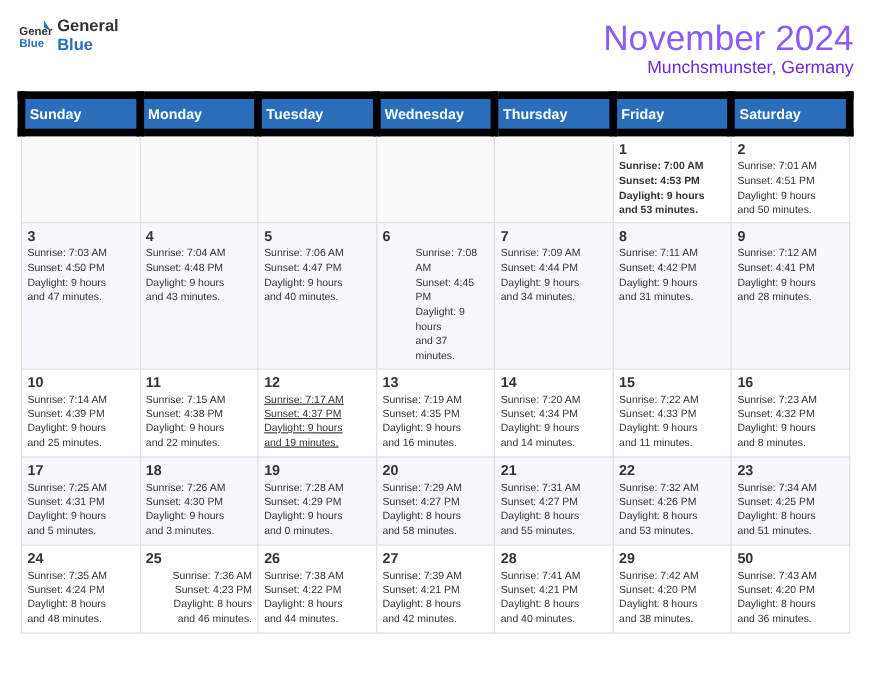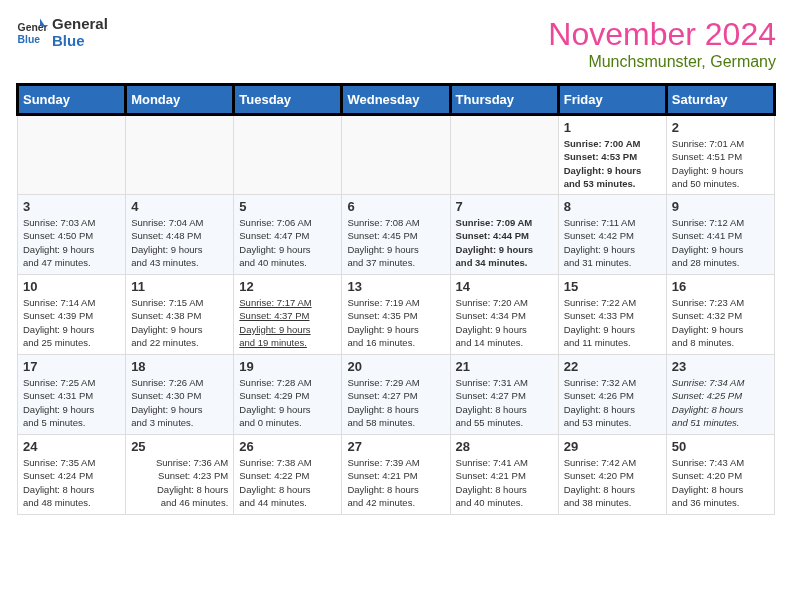--- a/index.html
+++ b/index.html
@@ -24,39 +24,39 @@
     .logo-icon {
       width: 32px;
       height: 32px;
     }
     .title-area {
       text-align: right;
     }
     .month-title {
       font-size: 32px;
       font-weight: normal;
-      color: #ec4899;
+      color: #8b5cf6;
     }
     .location-title {
       font-size: 16px;
-      color: #4d7c0f;
+      color: #6d28d9;
     }
     table {
       width: 100%;
       border-collapse: collapse;
       table-layout: fixed;
     }
     th {
       background-color: #2a6ebb;
       color: #fff;
       padding: 6px 4px;
       font-size: 13px;
       font-weight: bold;
       text-align: left;
-      border: 3px solid #000000;
+      border: 7px solid #000000;
     }
     td {
       vertical-align: top;
       padding: 4px 5px;
       border: 1px solid #ddd;
       font-size: 10px;
       color: #333;
       height: 80px;
       background: #fff;
     }
@@ -150,28 +150,28 @@
         </td>
         <td>
           <span class="day-num">5</span>
           <div class="day-info" style="white-space: pre-line;">Sunrise: 7:06 AM
 Sunset: 4:47 PM
 Daylight: 9 hours
 and 40 minutes.</div>
         </td>
         <td>
           <span class="day-num">6</span>
-          <div class="day-info" style="white-space: pre-line;">Sunrise: 7:08 AM
+          <div class="day-info" style="white-space: pre-line; margin-left: 30px;">Sunrise: 7:08 AM
 Sunset: 4:45 PM
 Daylight: 9 hours
 and 37 minutes.</div>
         </td>
         <td>
           <span class="day-num">7</span>
-          <div class="day-info" style="white-space: pre-line; font-weight: bold;">Sunrise: 7:09 AM
+          <div class="day-info" style="white-space: pre-line;">Sunrise: 7:09 AM
 Sunset: 4:44 PM
 Daylight: 9 hours
 and 34 minutes.</div>
         </td>
         <td>
           <span class="day-num">8</span>
           <div class="day-info" style="white-space: pre-line;">Sunrise: 7:11 AM
 Sunset: 4:42 PM
 Daylight: 9 hours
 and 31 minutes.</div>
@@ -273,21 +273,21 @@
         </td>
         <td>
           <span class="day-num">22</span>
           <div class="day-info" style="white-space: pre-line;">Sunrise: 7:32 AM
 Sunset: 4:26 PM
 Daylight: 8 hours
 and 53 minutes.</div>
         </td>
         <td>
           <span class="day-num">23</span>
-          <div class="day-info" style="white-space: pre-line; font-style: italic;">Sunrise: 7:34 AM
+          <div class="day-info" style="white-space: pre-line;">Sunrise: 7:34 AM
 Sunset: 4:25 PM
 Daylight: 8 hours
 and 51 minutes.</div>
         </td>
       </tr>
       <tr>
         <td>
           <span class="day-num">24</span>
           <div class="day-info" style="white-space: pre-line;">Sunrise: 7:35 AM
 Sunset: 4:24 PM

